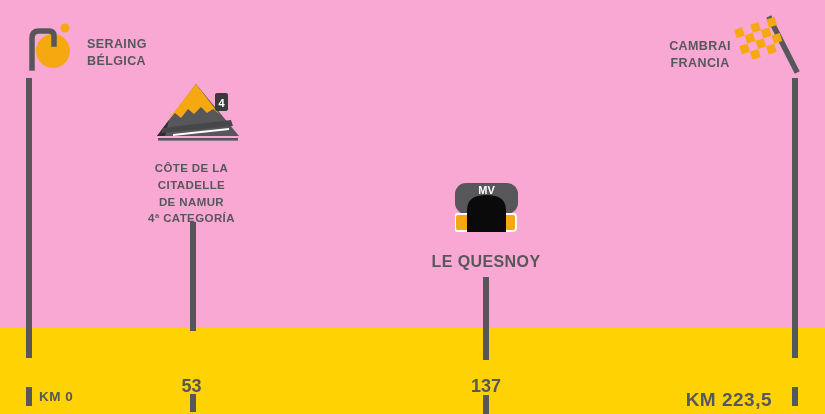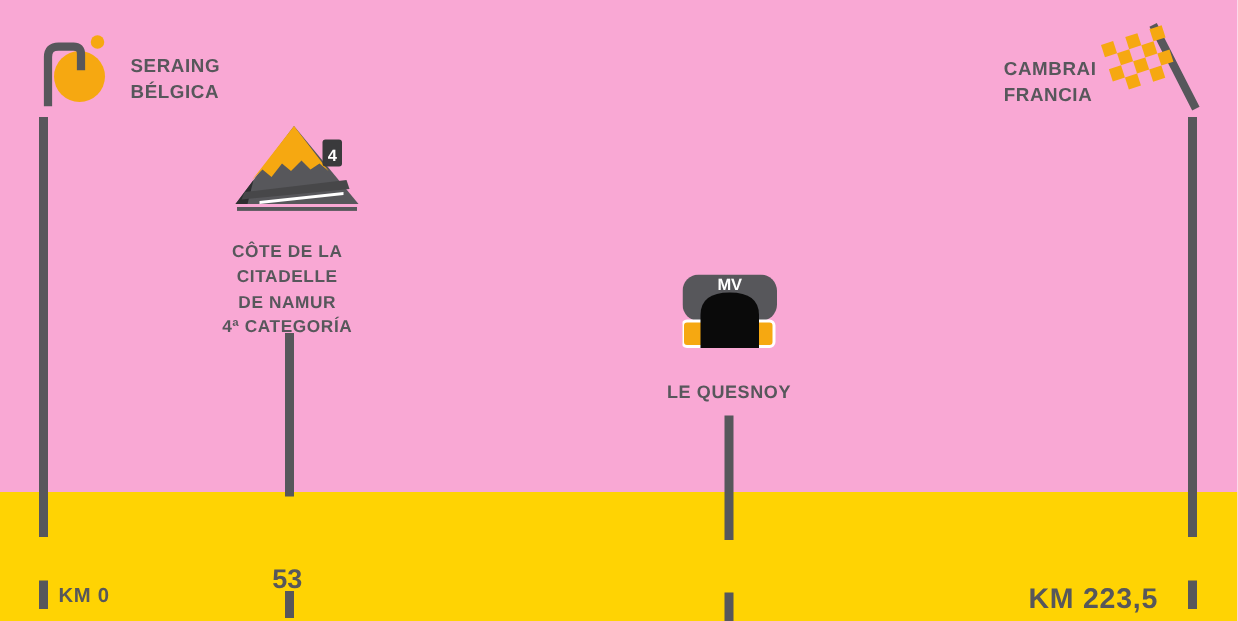--- a/index.html
+++ b/index.html
@@ -15,26 +15,26 @@
     background:#FFD303;
   }
   .vline{position:absolute;background:#57575B;}
   .tick{position:absolute;background:#57575B;}
   .loc{
     position:absolute;color:#57575B;font-weight:bold;
     letter-spacing:.4px;filter:blur(.5px);
   }
   .loc div{white-space:nowrap;}
   .loc.left{text-align:left;}
-  .loc.right{text-align:left;}
+  .loc.right{text-align:center;}
   .loc.center{text-align:center;margin-top:16px;}
   .start-labels{left:87px;top:36px;font-size:12.5px;line-height:17px;}
   .finish-labels{right:94px;top:38px;font-size:12.5px;line-height:17px;}
   .climb-labels{left:129px;width:125px;top:144px;font-size:11.5px;line-height:16.8px;}
-  .sprint-labels{left:426px;width:120px;top:238px;font-size:12px;line-height:15.5px;}
+  .sprint-labels{left:426px;width:120px;top:238px;font-size:16px;line-height:15.5px;}
   .km{
     position:absolute;color:#57575B;font-weight:bold;white-space:nowrap;
   }
   .km-mid{font-size:18px;text-align:center;}
   .km53{left:129px;width:125px;top:376px;}
   .km137{left:426px;width:120px;top:376px;}
   .km0{left:39px;top:389px;font-size:13.5px;letter-spacing:.5px;}
   .km223{right:53px;top:389px;font-size:19px;letter-spacing:.5px;}
   svg{position:absolute;display:block;}
 </style>
@@ -92,20 +92,21 @@
     <rect x="0" y="31" width="15" height="17" rx="3" fill="#F6A811" stroke="#FFFFFF" stroke-width="2"></rect>
     <rect x="46" y="31" width="15" height="17" rx="3" fill="#F6A811" stroke="#FFFFFF" stroke-width="2"></rect>
 
     <path d="M 12,49 L 12,27 Q 12,12 31.5,12 Q 51,12 51,27 L 51,49 Z" fill="#0A0A0A"></path>
     <text x="31.5" y="10.5" font-family="Liberation Sans, sans-serif" font-size="11" font-weight="bold" fill="#FFFFFF" text-anchor="middle">MV</text>
   </svg>
   <div class="loc center sprint-labels">
     <div>LE QUESNOY</div>
   </div>
   <div class="vline" style="left:483px;top:277px;width:6px;height:83px"></div>
+  <div class="km km-mid km137">137</div>
   <div class="tick" style="left:483px;top:395px;width:6px;height:19px"></div>
 
   <svg style="left:730px;top:14px" width="74" height="62" viewBox="0 0 74 62">
 
     <line x1="40" y1="5" x2="66" y2="56" stroke="#57575B" stroke-width="5.5" stroke-linecap="square"></line>
 
     <g transform="translate(4,16) rotate(-18)">
       <rect x="0" y="0" width="8.5" height="8.5" fill="#F6A811"></rect>
       <rect x="17" y="0" width="8.5" height="8.5" fill="#F6A811"></rect>
       <rect x="34" y="0" width="8.5" height="8.5" fill="#F6A811"></rect>

